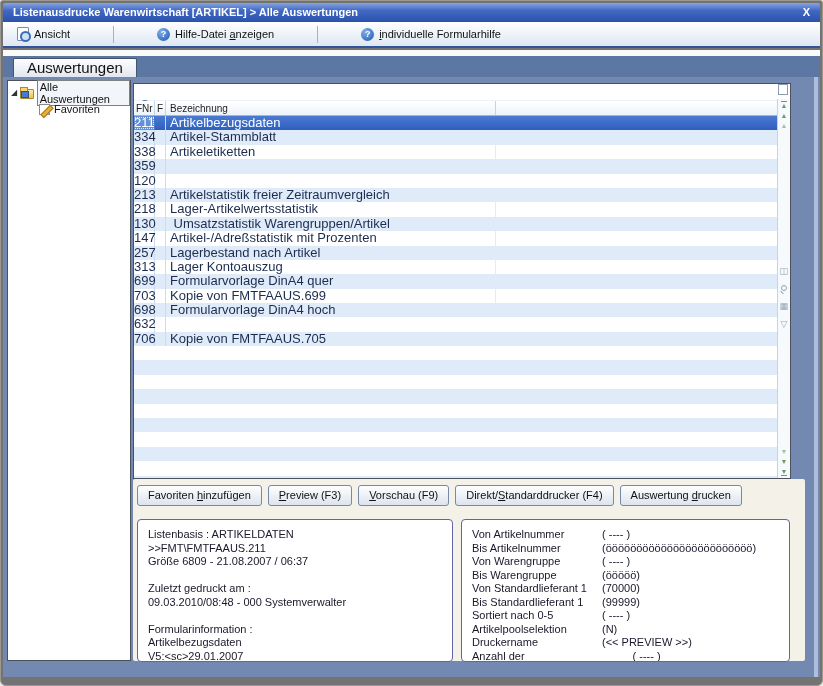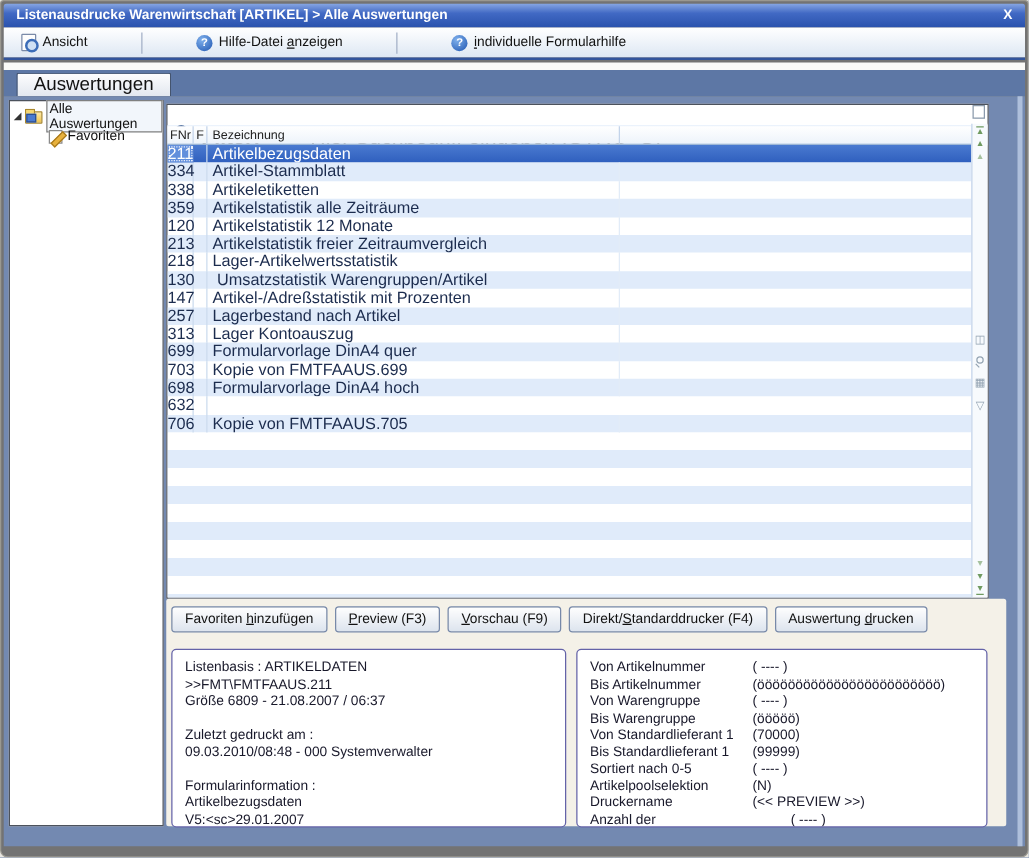--- a/index.html
+++ b/index.html
@@ -210,28 +210,26 @@
           <div class="row">
             <div class="c-fnr">338</div>
             <div class="c-f"></div>
             <div class="c-name">Artikeletiketten</div>
             <div class="c-rest"></div>
           </div>
 
           <div class="row">
             <div class="c-fnr">359</div>
             <div class="c-f"></div>
-            <div class="c-name">Artikelstatistik alle Zeiträume</div>
             <div class="c-rest"></div>
           </div>
 
           <div class="row">
             <div class="c-fnr">120</div>
             <div class="c-f"></div>
-            <div class="c-name">Artikelstatistik 12 Monate</div>
             <div class="c-rest"></div>
           </div>
 
           <div class="row">
             <div class="c-fnr">213</div>
             <div class="c-f"></div>
             <div class="c-name">Artikelstatistik freier Zeitraumvergleich</div>
             <div class="c-rest"></div>
           </div>
 

